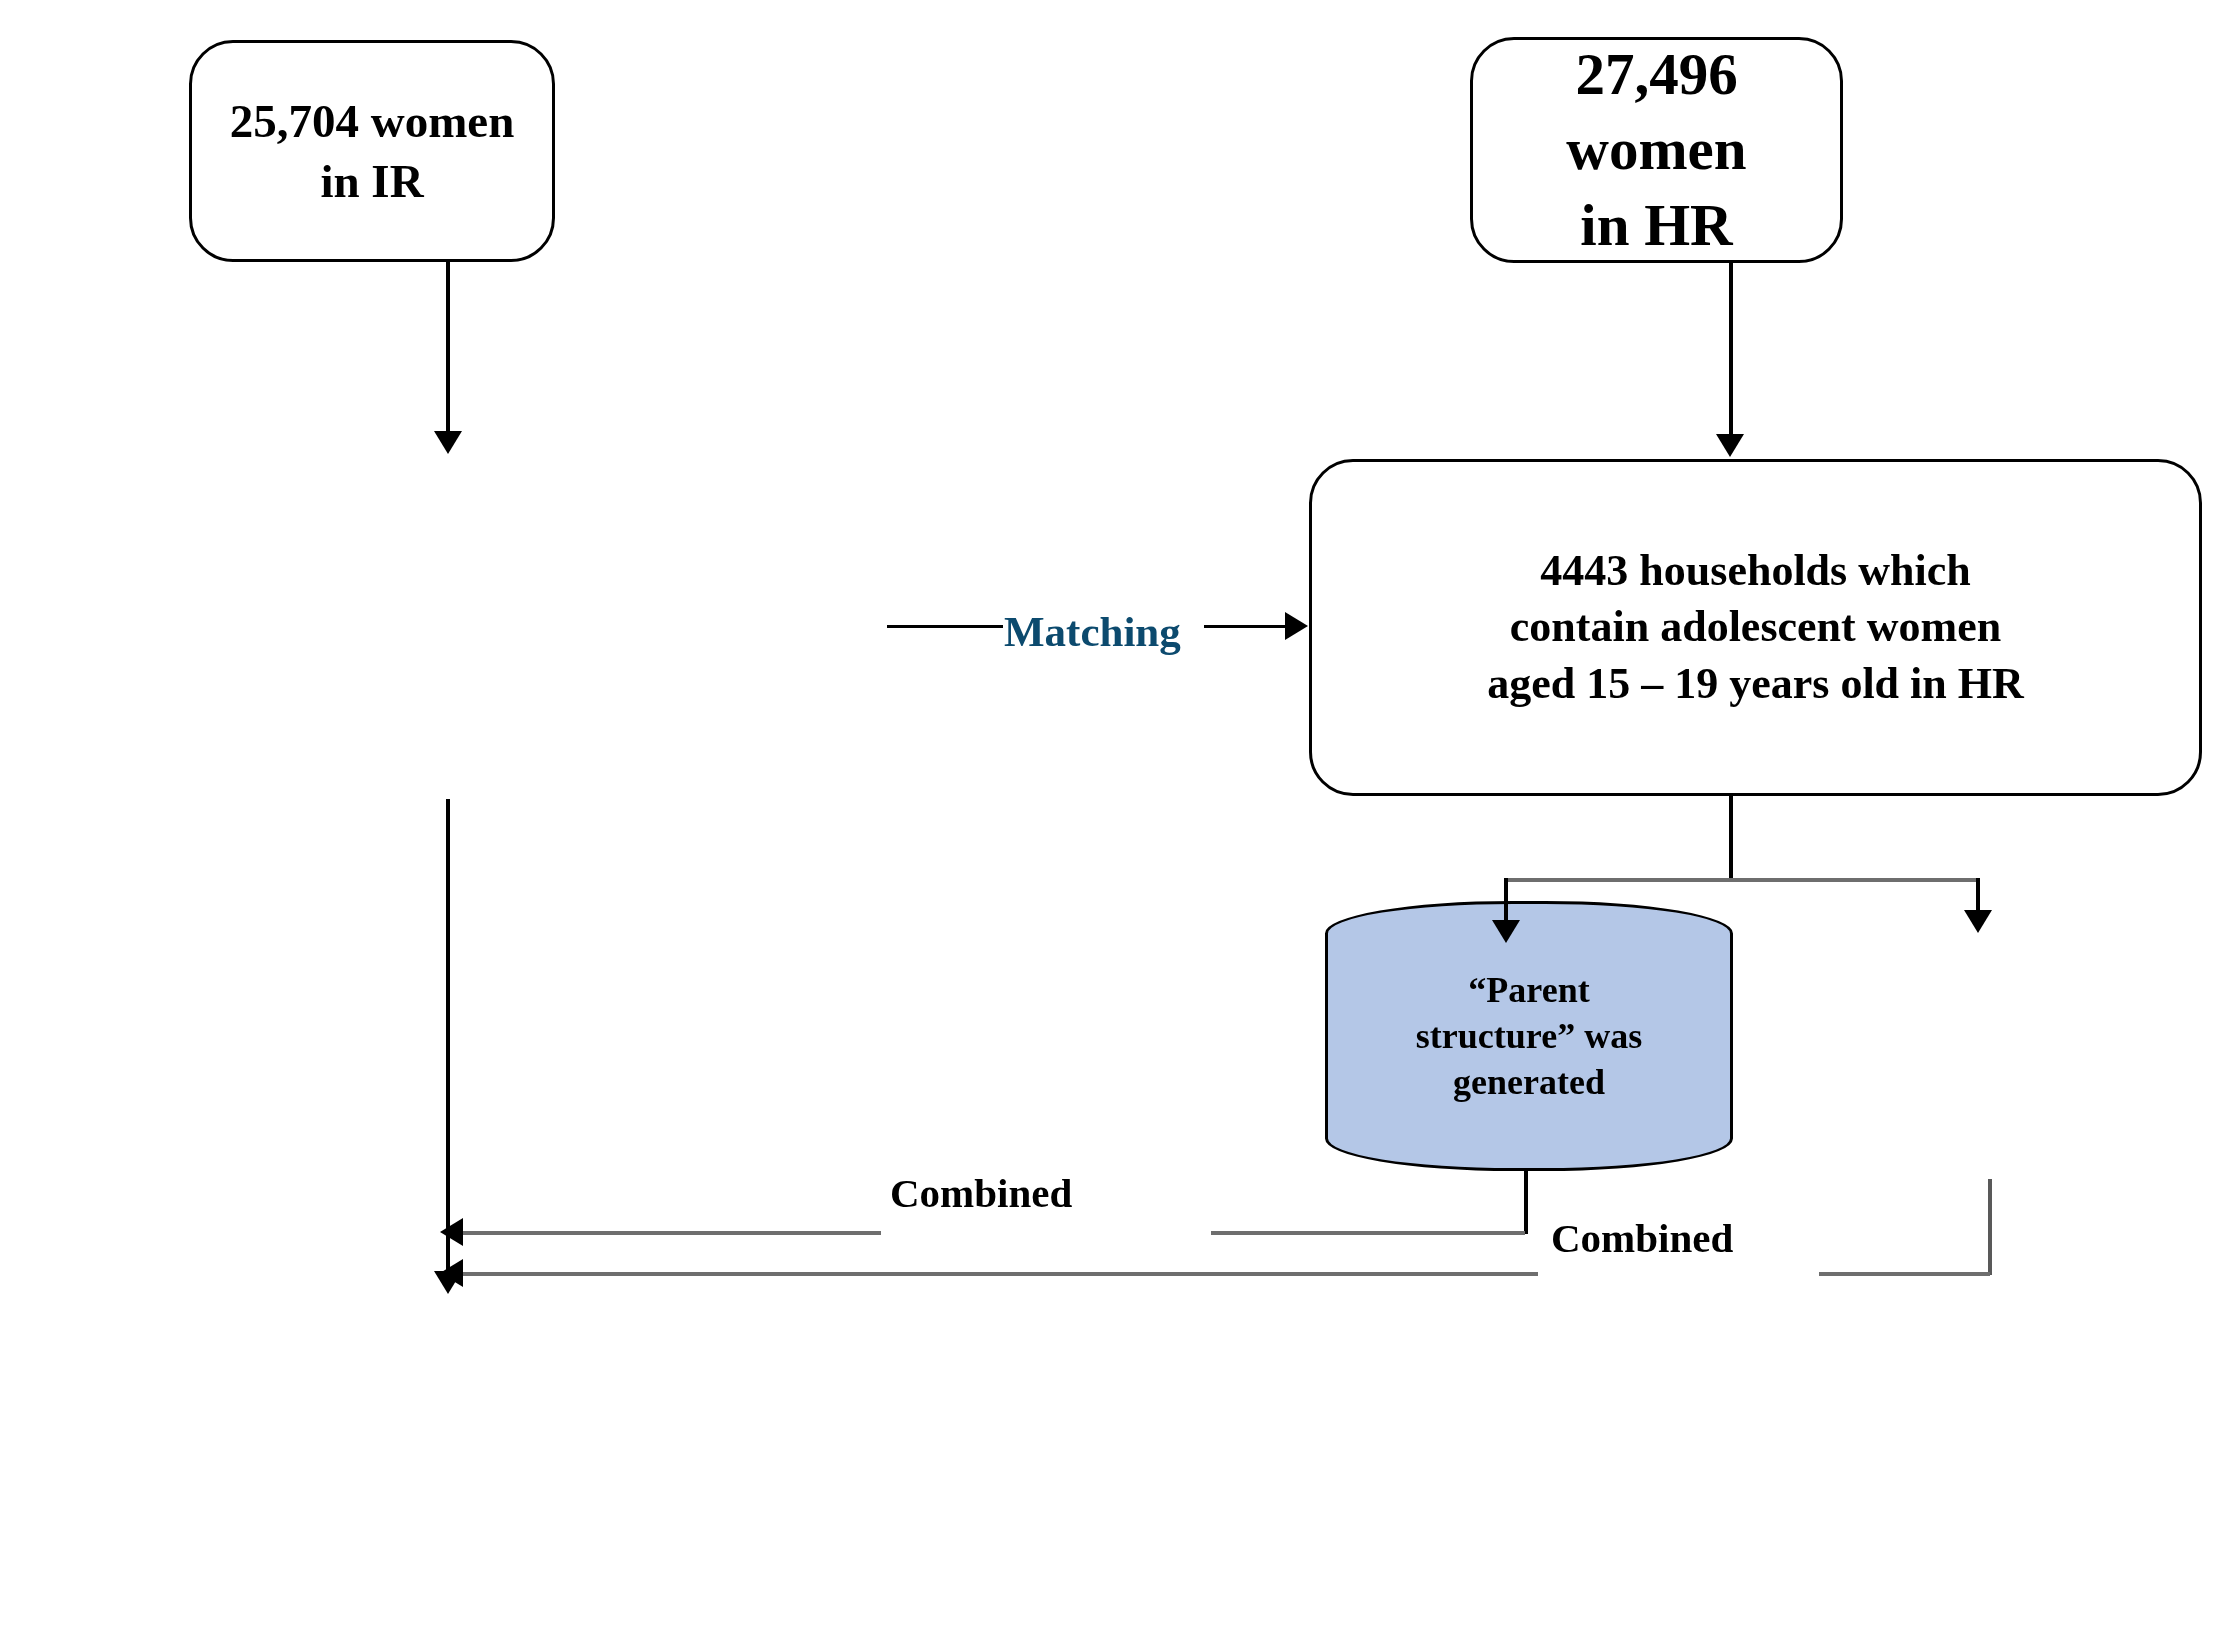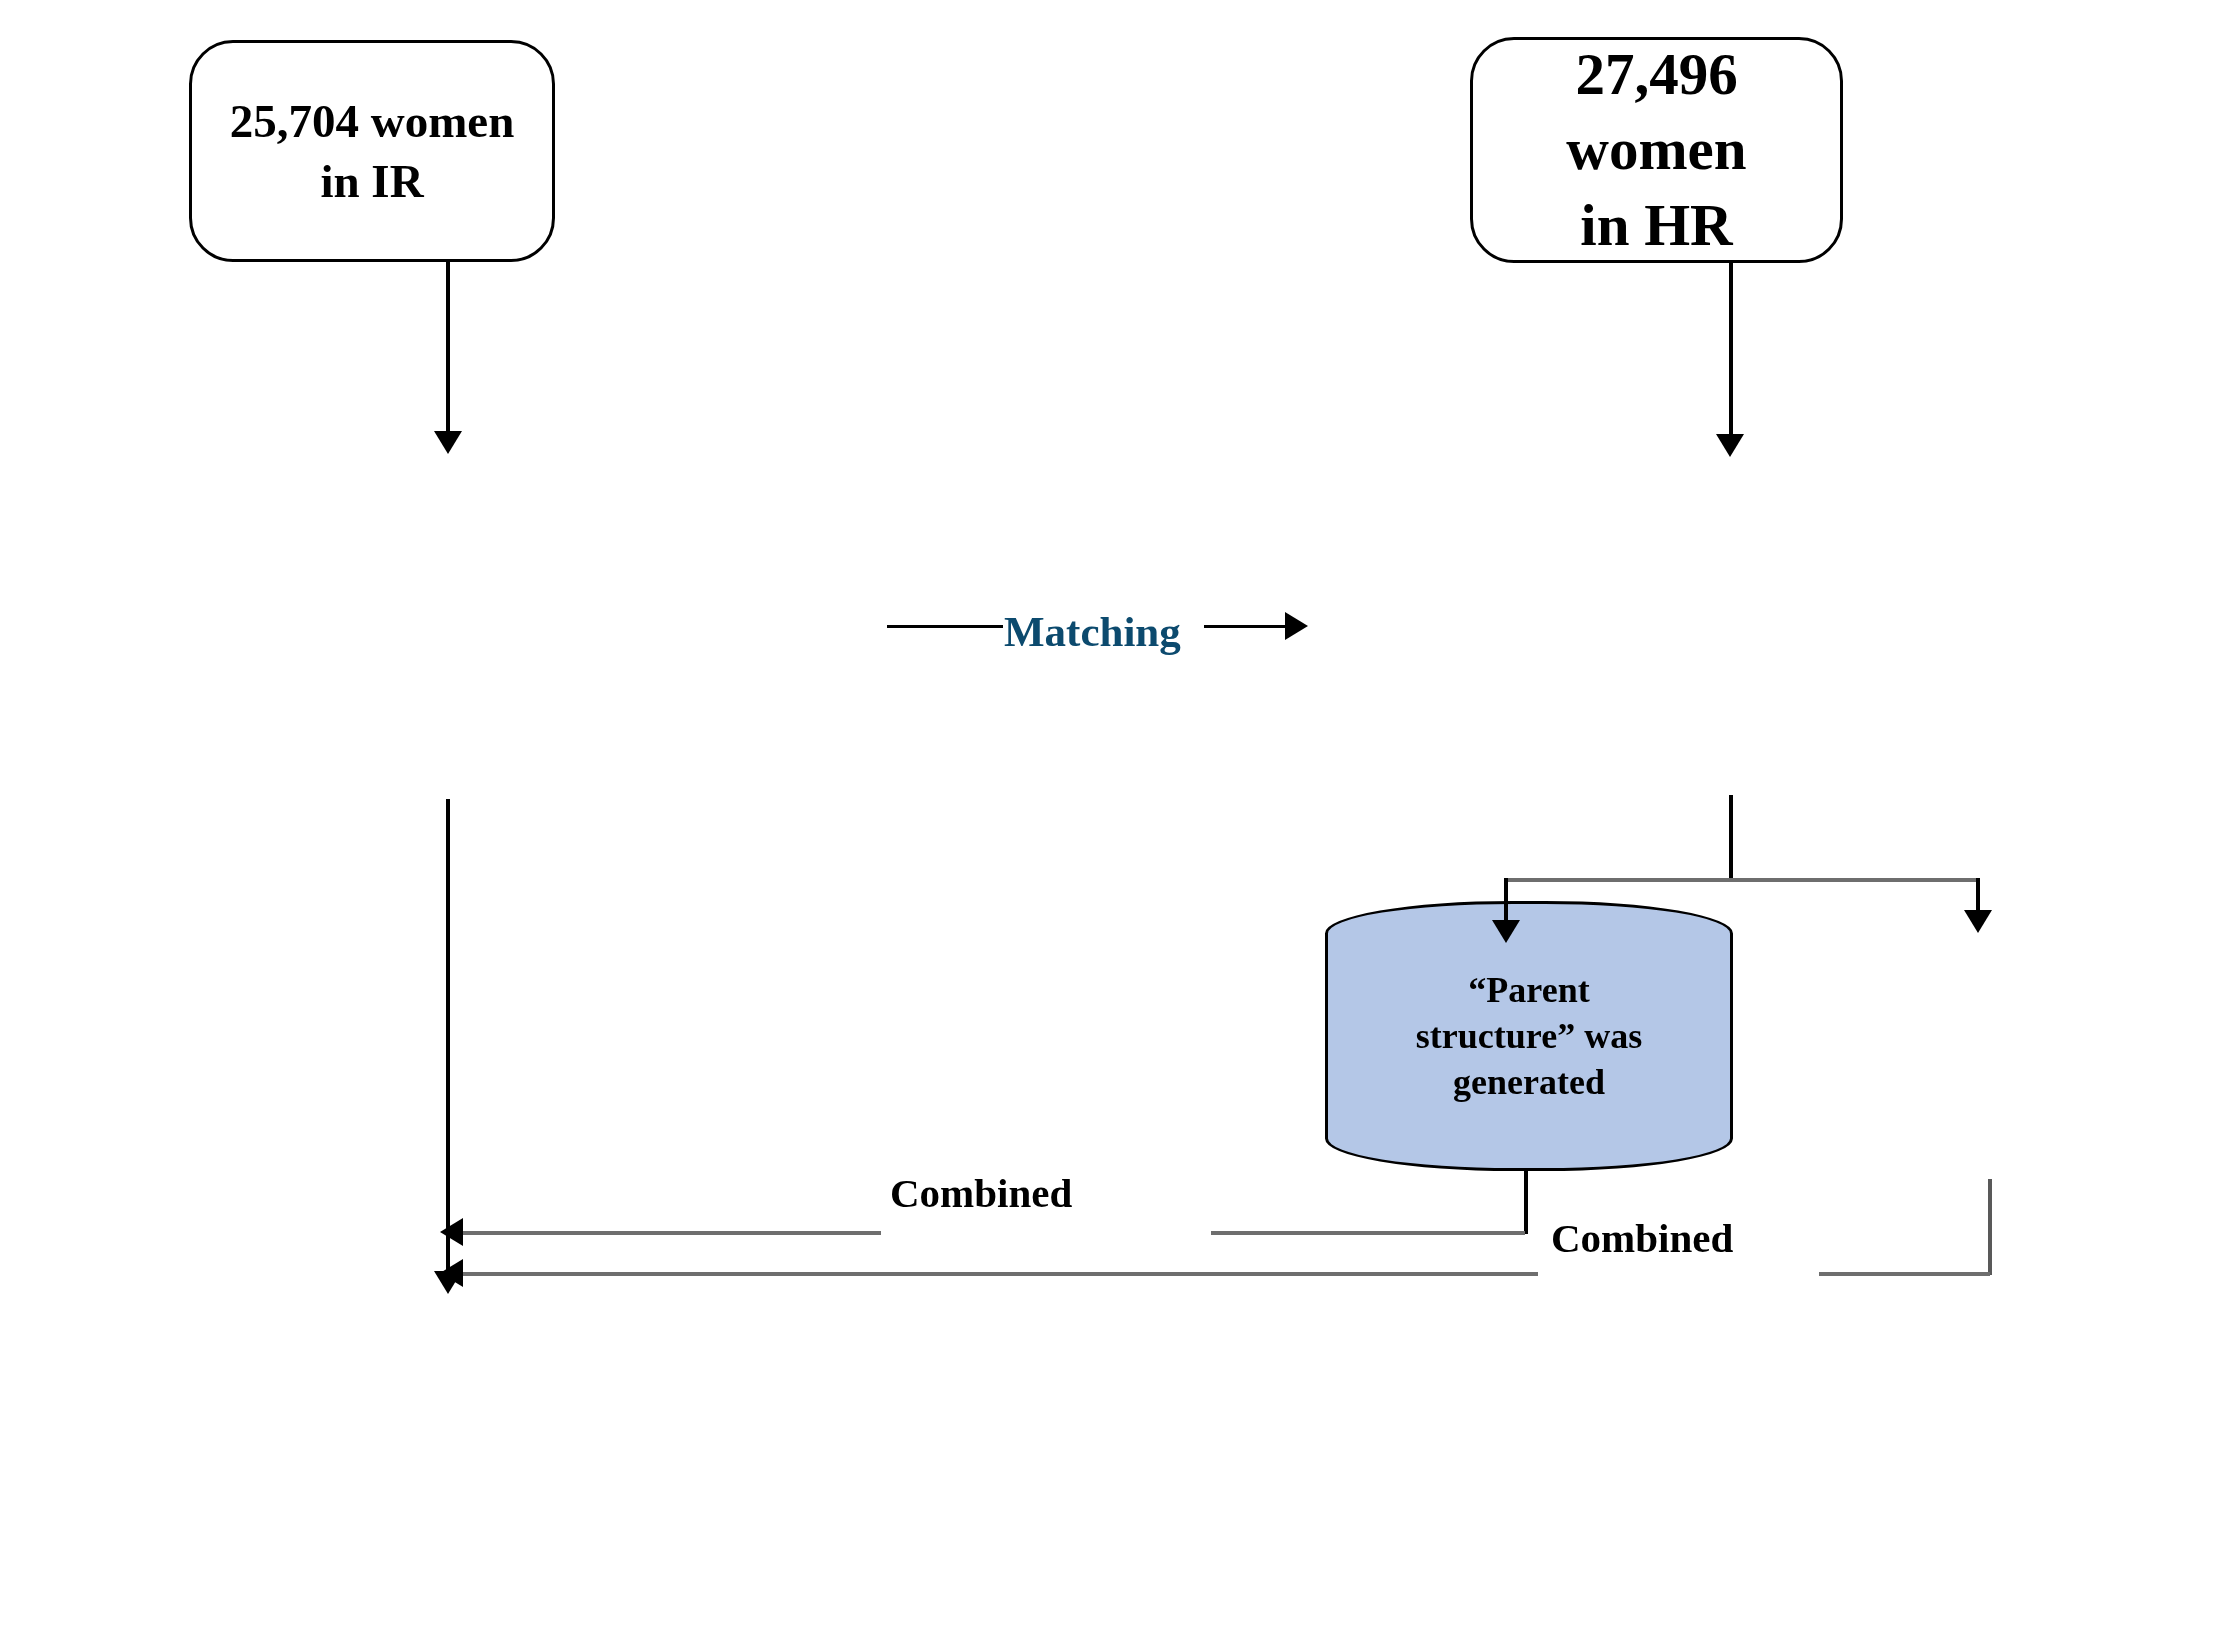--- a/index.html
+++ b/index.html
@@ -114,20 +114,25 @@
     <span class="node-text">25,704 women
 in IR</span>
   </div>
 
   <div class="node rrect" id="n-hr-total">
     <span class="node-text">27,496 women
 in HR</span>
   </div>
 
 
+  <div class="node rrect" id="n-hr-house">
+    <span class="node-text">4443 households which
+contain adolescent women
+aged 15 – 19 years old in HR</span>
+  </div>
 
   <div class="node blue" id="n-parent">
     <span class="node-text">“Parent
 structure” was
 generated</span>
   </div>
 
 
 
   <div class="vline" style="left:446px; top:262px; height:174px;"></div>

